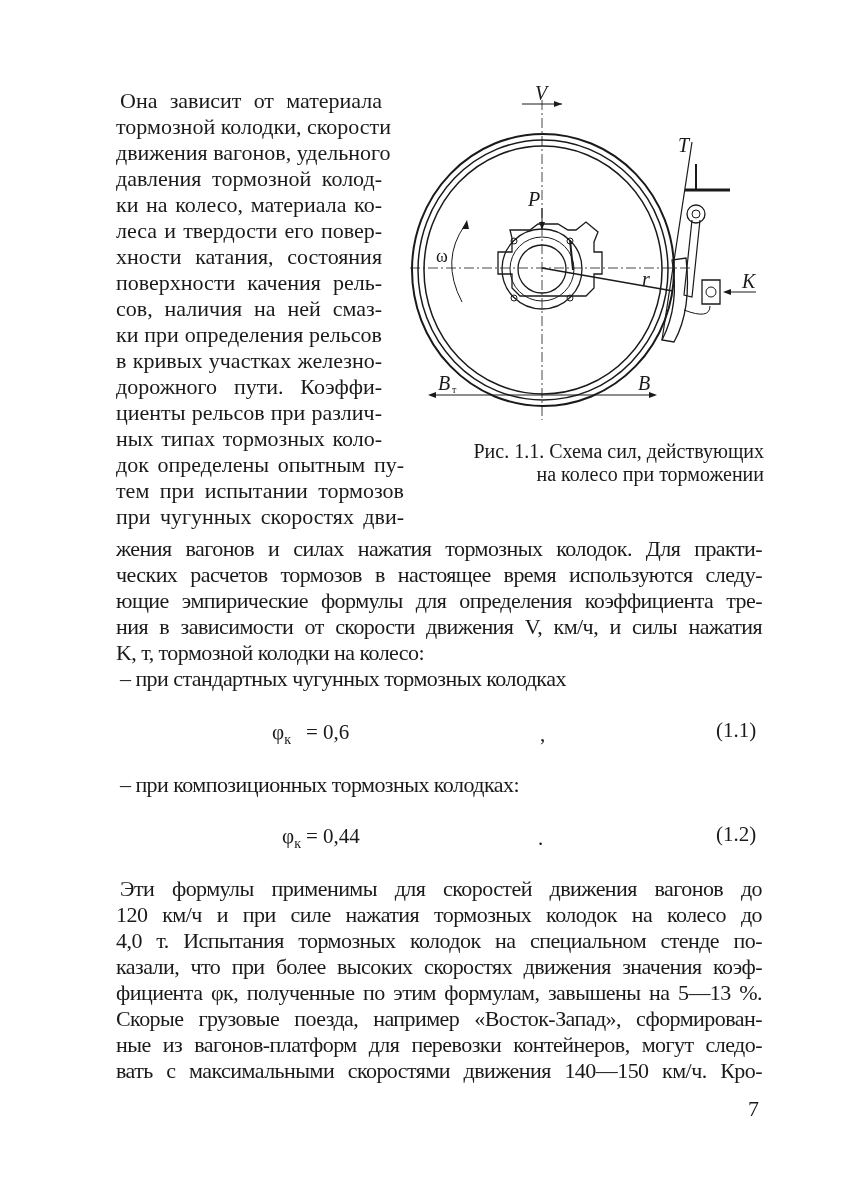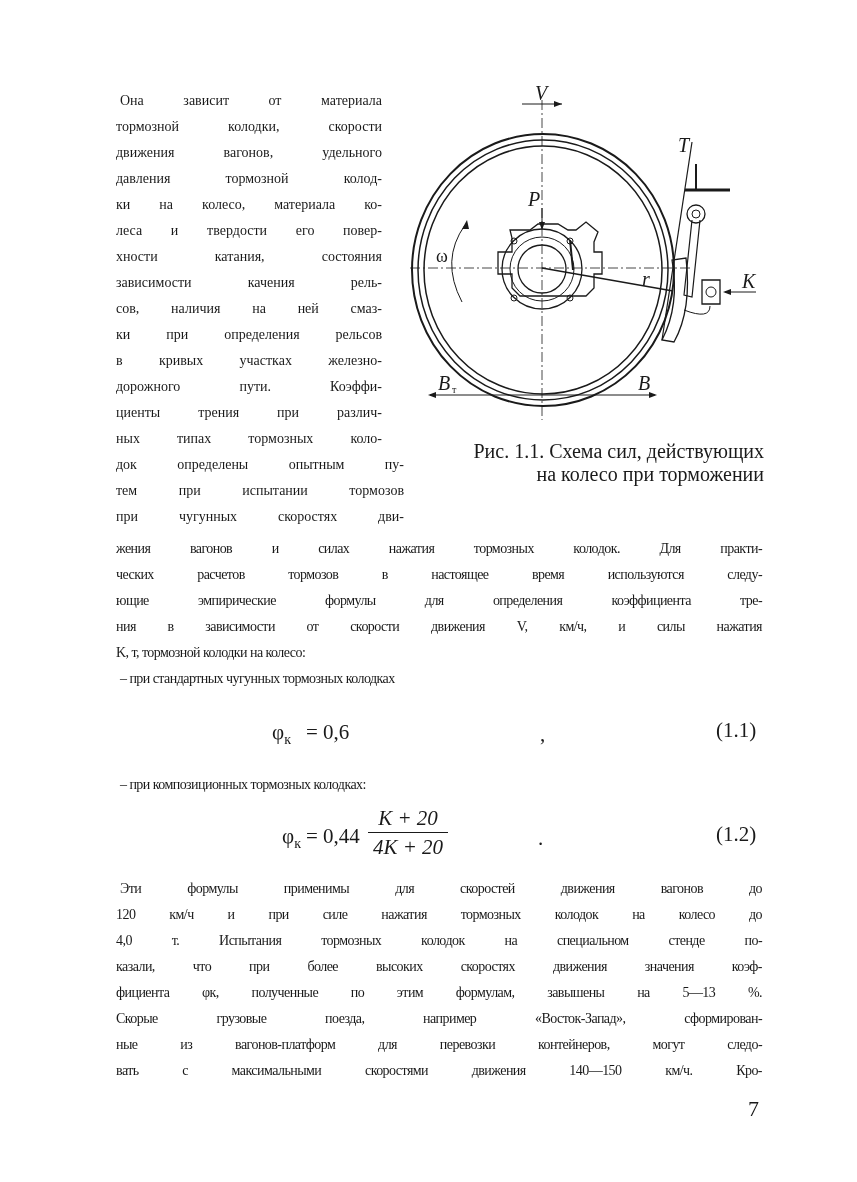--- a/index.html
+++ b/index.html
@@ -1,18 +1,18 @@
 <!DOCTYPE html>
 <html><head>
 <meta charset="utf-8">
 <style>
   html, body { margin: 0; padding: 0; background: #ffffff; }
   body { width: 857px; height: 1182px; position: relative; overflow: hidden; color: #1a1a1a; }
   .page { position: absolute; left: 0; top: 0; width: 857px; height: 1182px; font-family: "Liberation Serif", serif; }
-  .line { position: absolute; font-size: 14px; line-height: 26px; white-space: nowrap; }
+  .line { position: absolute; font-size: 22px; line-height: 26px; white-space: nowrap; }
   .just { text-align: justify; text-align-last: justify; }
   .left-col .line { left: 116px; width: 290px; }
   .full .line { left: 116px; width: 646px; }
   .cond { font-family: "Liberation Serif", serif; letter-spacing: -0.55px; }
   .caption { position: absolute; left: 424px; width: 340px; text-align: right; font-size: 20px; line-height: 22px; }
   .figure { position: absolute; left: 410px; top: 80px; width: 370px; height: 350px; }
   .formula { position: absolute; font-size: 21px; font-family: "Liberation Serif", serif; }
   .frac { position: absolute; text-align: center; }
   .frac .num, .frac .den { display: block; line-height: 24px; white-space: nowrap; }
   .frac .bar { display: block; height: 1px; background: #1a1a1a; margin: 2px 0; }
@@ -27,26 +27,26 @@
 <div class="page">
 
   <div class="left-col">
     <div class="line just" style="top:88px; left:120px; width:262px;">Она зависит от материала</div>
     <div class="line just" style="top:114px; width:266px;">тормозной колодки, скорости</div>
     <div class="line just" style="top:140px; width:266px;">движения вагонов, удельного</div>
     <div class="line just" style="top:166px; width:266px;">давления тормозной колод-</div>
     <div class="line just" style="top:192px; width:266px;">ки на колесо, материала ко-</div>
     <div class="line just" style="top:218px; width:266px;">леса и твердости его повер-</div>
     <div class="line just" style="top:244px; width:266px;">хности катания, состояния</div>
-    <div class="line just" style="top:270px; width:266px;">зависимости качения рель-</div>
+    <div class="line just" style="top:270px; width:266px;">поверхности качения рель-</div>
     <div class="line just" style="top:296px; width:266px;">сов, наличия на ней смаз-</div>
     <div class="line just" style="top:322px; width:266px;">ки при определения рельсов</div>
     <div class="line just" style="top:348px; width:266px;">в кривых участках железно-</div>
     <div class="line just" style="top:374px; width:266px;">дорожного пути. Коэффи-</div>
-    <div class="line just" style="top:400px; width:266px;">циенты трения при различ-</div>
+    <div class="line just" style="top:400px; width:266px;">циенты рельсов при различ-</div>
     <div class="line just" style="top:426px; width:266px;">ных типах тормозных коло-</div>
     <div class="line just" style="top:452px; width:288px;">док определены опытным пу-</div>
     <div class="line just" style="top:478px; width:288px;">тем при испытании тормозов</div>
     <div class="line just" style="top:504px; width:288px;">при чугунных скоростях дви-</div>
   </div>
 
   <div class="figure">
     <svg width="370" height="350" viewBox="0 0 370 350">
       <g fill="none" stroke="#1a1a1a">
 
@@ -128,25 +128,20 @@
     <span style="position:absolute; left:34px; top:20px;">= 0,6</span>
     <span style="position:absolute; left:268px; top:22px;">,</span>
   </div>
   <div class="eqno" style="left:716px; top:718px;">(1.1)</div>
 
   <div class="line cond" style="top:772px; left:120px;">– при композиционных тормозных колодках:</div>
 
   <div class="formula" style="left:282px; top:804px; width:300px; height:70px;">
     <span style="position:absolute; left:0; top:20px;"><span>φ</span><sub>к</sub></span>
     <span style="position:absolute; left:24px; top:20px;">= 0,44</span>
-    <div class="frac" style="left:86px; top:2px; width:80px;">
-      <i class="num">K + 20</i>
-      <span class="bar"></span>
-      <i class="den">4K + 20</i>
-    </div>
     <span style="position:absolute; left:256px; top:22px;">.</span>
   </div>
   <div class="eqno" style="left:716px; top:822px;">(1.2)</div>
 
   <div class="full">
     <div class="line just cond" style="top:876px; left:120px; width:642px;">Эти формулы применимы для скоростей движения вагонов до</div>
     <div class="line just cond" style="top:902px; left:116px; width:646px;">120 км/ч и при силе нажатия тормозных колодок на колесо до</div>
     <div class="line just cond" style="top:928px; left:116px; width:646px;">4,0  т. Испытания тормозных колодок на специальном стенде по-</div>
     <div class="line just cond" style="top:954px; left:116px; width:646px;">казали, что при более высоких скоростях движения значения коэф-</div>
     <div class="line just cond" style="top:980px; left:116px; width:646px;">фициента φк, полученные по этим формулам, завышены на 5—13 %.</div>

